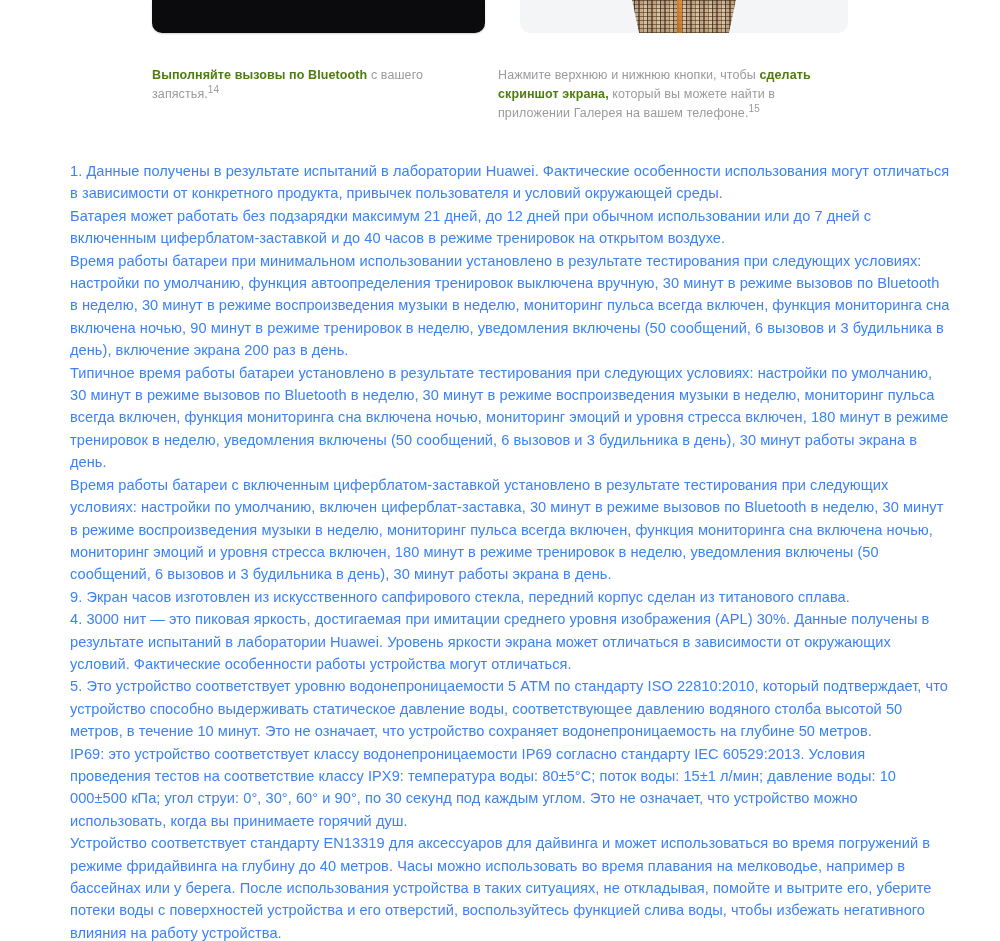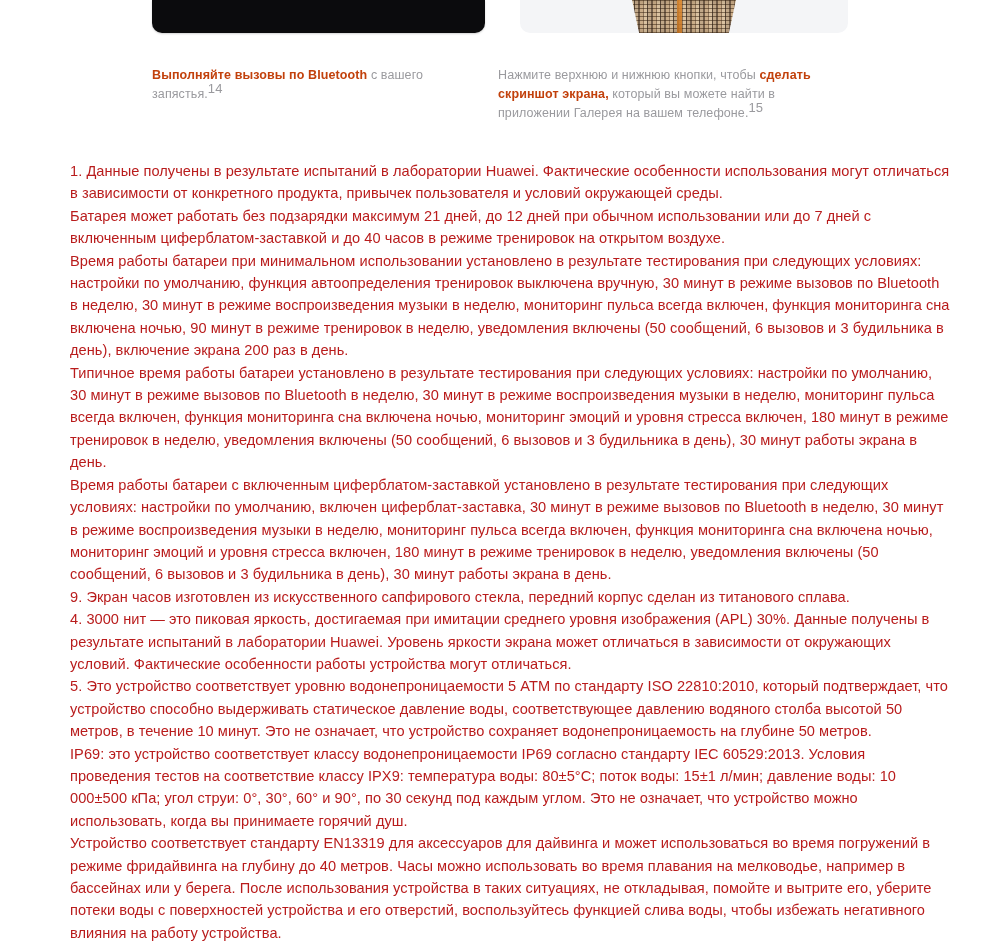--- a/index.html
+++ b/index.html
@@ -96,41 +96,41 @@
   .caption {
     position: absolute;
     font-size: 12.5px;
     line-height: 19px;
     color: #9a9a9e;
     letter-spacing: 0.1px;
   }
   .caption.left  { left: 152px; top: 53px; width: 340px; }
   .caption.right { left: 498px; top: 53px; width: 340px; }
   .caption b {
-    color: #c2410c;
+    color: #4d7c0f;
     font-weight: bold;
   }
   .caption sup {
-    font-size: 13px;
+    font-size: 10px;
     vertical-align: super;
     line-height: 0;
   }
 
   
   .footnotes {
     position: absolute;
     top: 160px;
     left: 70px;
     width: 880px;
   }
   .fn-para {
     margin: 0;
     font-size: 14.6px;
     line-height: 22.4px;
-    color: #b91c1c;
+    color: #3b82f6;
     text-align: left;
     letter-spacing: 0.05px;
   }
 </style>
 </head>
 <body>
 
 <div class="media-row">
 
   <div class="media-cell left">

